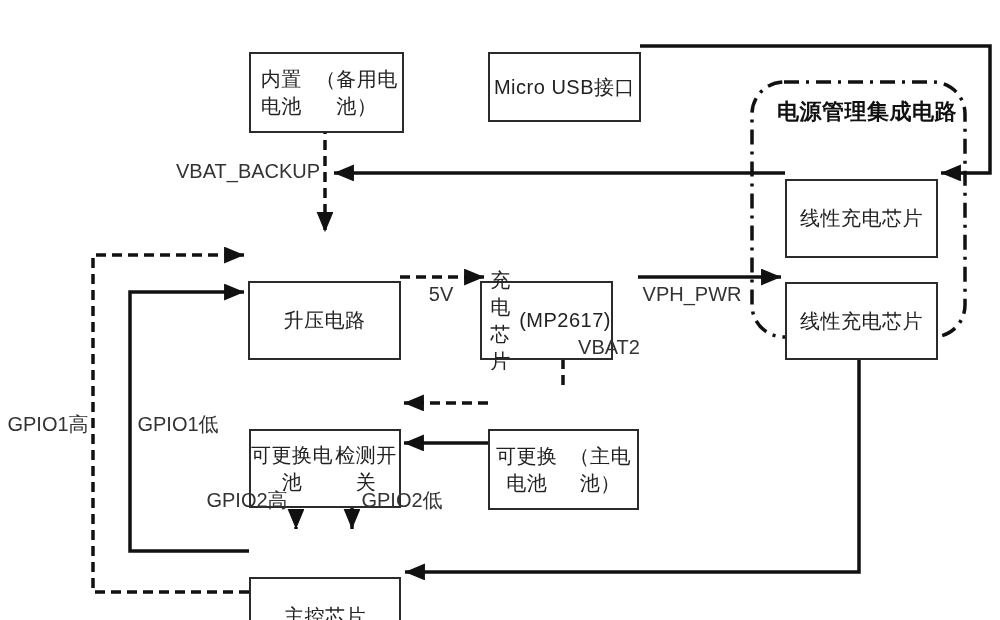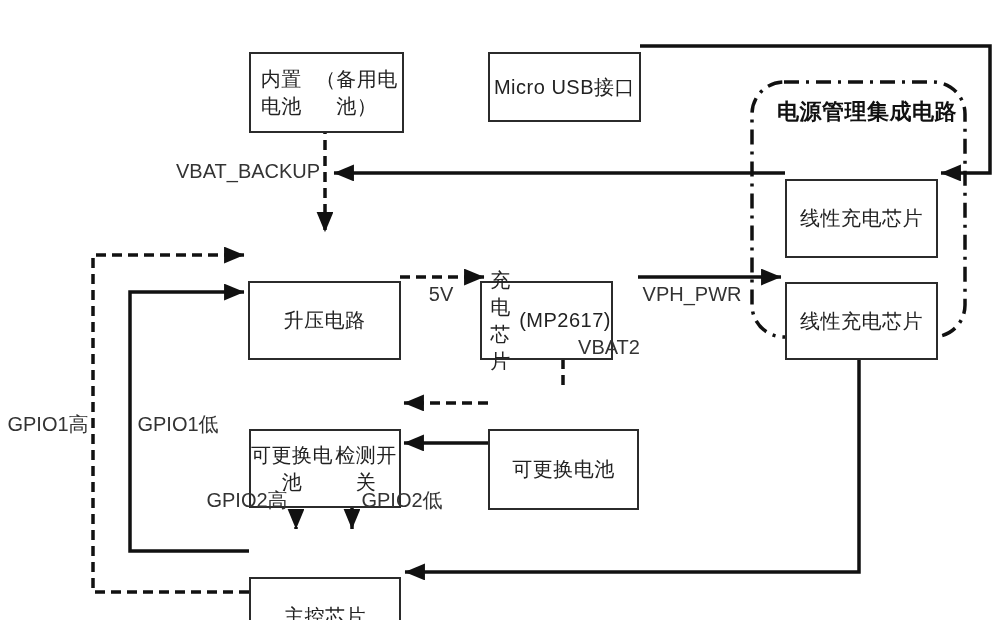--- a/index.html
+++ b/index.html
@@ -94,20 +94,21 @@
     <span>(MP2617)</span>
   </div>
 
   <div class="box" style="left:249px;top:385px;width:152px;height:79px">
     <span>可更换电池</span>
     <span>检测开关</span>
   </div>
 
   <div class="box" style="left:488px;top:385px;width:151px;height:81px">
     <span>可更换电池</span>
+    <span>（主电池）</span>
   </div>
 
   <div class="box" style="left:249px;top:533px;width:152px;height:78px">
     <span>主控芯片</span>
   </div>
 
   <div class="container-title" style="left:763px;top:97px;width:194px">电源管理集成电路</div>
 
 
   <div class="lbl" style="left:176px;top:160px;width:142px">VBAT_BACKUP</div>

